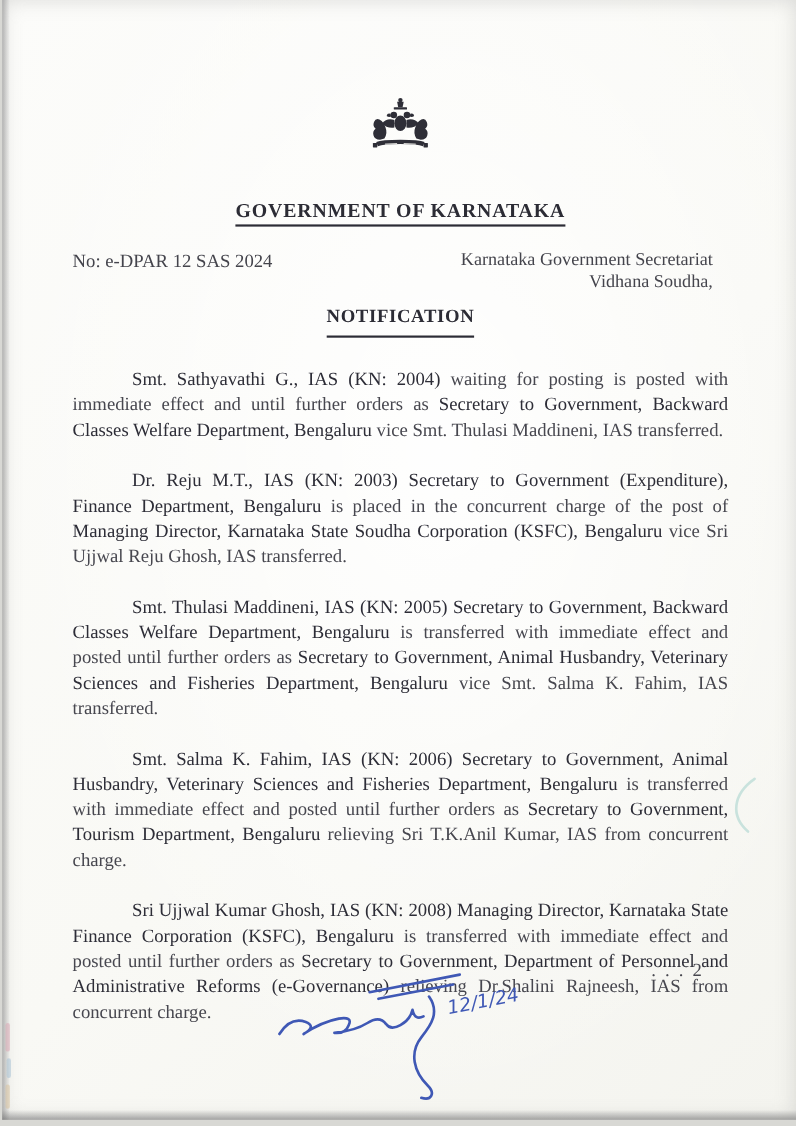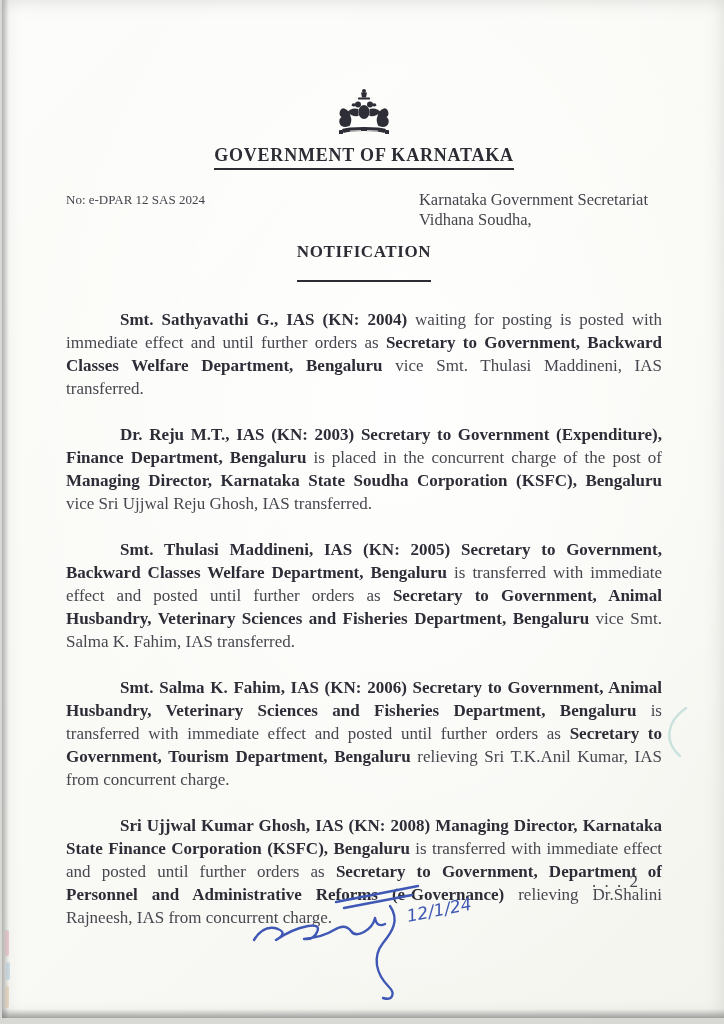--- a/index.html
+++ b/index.html
@@ -24,36 +24,36 @@
   .streak.s2{left:4px;top:962px;height:18px;background:#a9c3d6;}
   .streak.s3{left:3px;top:986px;height:22px;background:#d8c3a0;}
 
   .content{position:absolute;left:64px;right:62px;top:88px;color:#44444c;}
 
   .emblem-wrap{text-align:center;height:52px;}
   .org-title{
     text-align:center;margin-top:5px;
     font-size:18px;font-weight:bold;letter-spacing:.8px;color:#2c2c35;
   }
-  .org-title .u{display:inline-block;border-bottom:2px solid #2c2c35;padding-bottom:2px;}
+  .org-title .u{display:inline-block;border-bottom:2px solid #2c2c35;padding-bottom:2px;margin-top:36px;}
 
   .ref-row{display:flex;justify-content:space-between;margin-top:20px;}
-  .ref-no{font-size:13px;white-space:nowrap;padding-top:2px;}
-  .secretariat{font-size:16.5px;text-align:left;line-height:20px;margin-right:14px;}
+  .ref-no{font-size:17px;white-space:nowrap;padding-top:2px;}
+  .secretariat{font-size:16.5px;text-align:right;line-height:20px;margin-right:14px;}
 
   .doc-title{text-align:center;margin-top:12px;font-size:17px;font-weight:bold;
     letter-spacing:.6px;color:#2c2c35;}
-  .doc-title .u{display:inline-block;border-bottom:2px solid #2c2c35;padding-bottom:18px;}
+  .doc-title .u{display:inline-block;border-bottom:2px solid #2c2c35;padding-bottom:7px;}
 
   .paras{margin-top:26px;}
   p.doc-para{
     margin:0 0 23px 0;text-indent:54px;
     font-size:17px;line-height:23px;text-align:justify;color:#47474f;
   }
-  p.doc-para .b{font-weight:bold;color:#2d2d37;}
+  p.doc-para .b{font-weight:normal;color:#2d2d37;}
 
   .page-marker{
     position:absolute;right:84px;top:872px;
     font-size:17px;color:#47474f;letter-spacing:2px;
   }
   .signature{position:absolute;left:238px;top:878px;}
   .stray-mark{position:absolute;left:648px;top:700px;opacity:.55;}
 </style>
 </head>
 <body>

